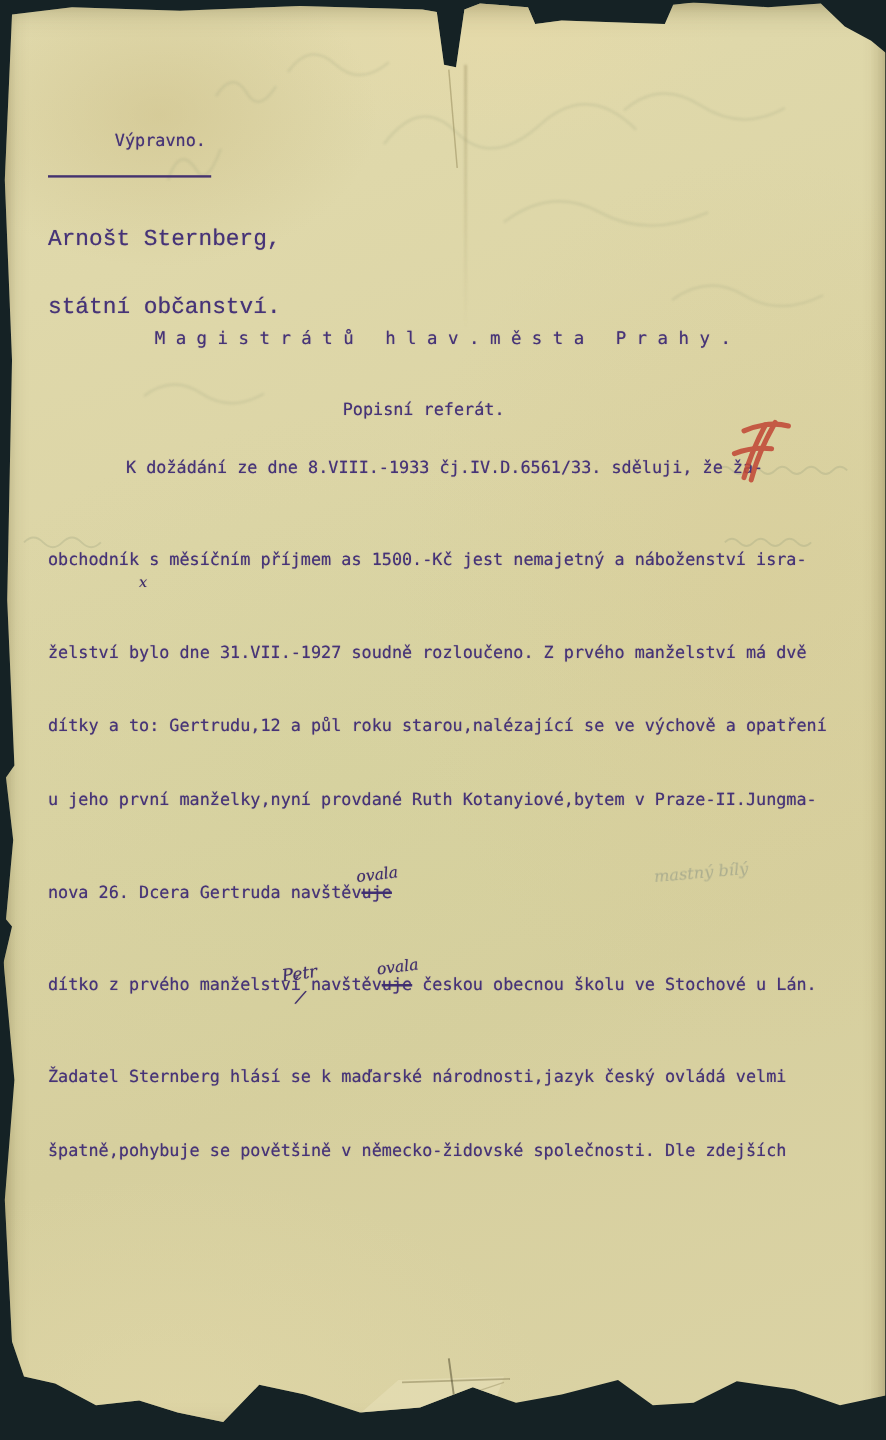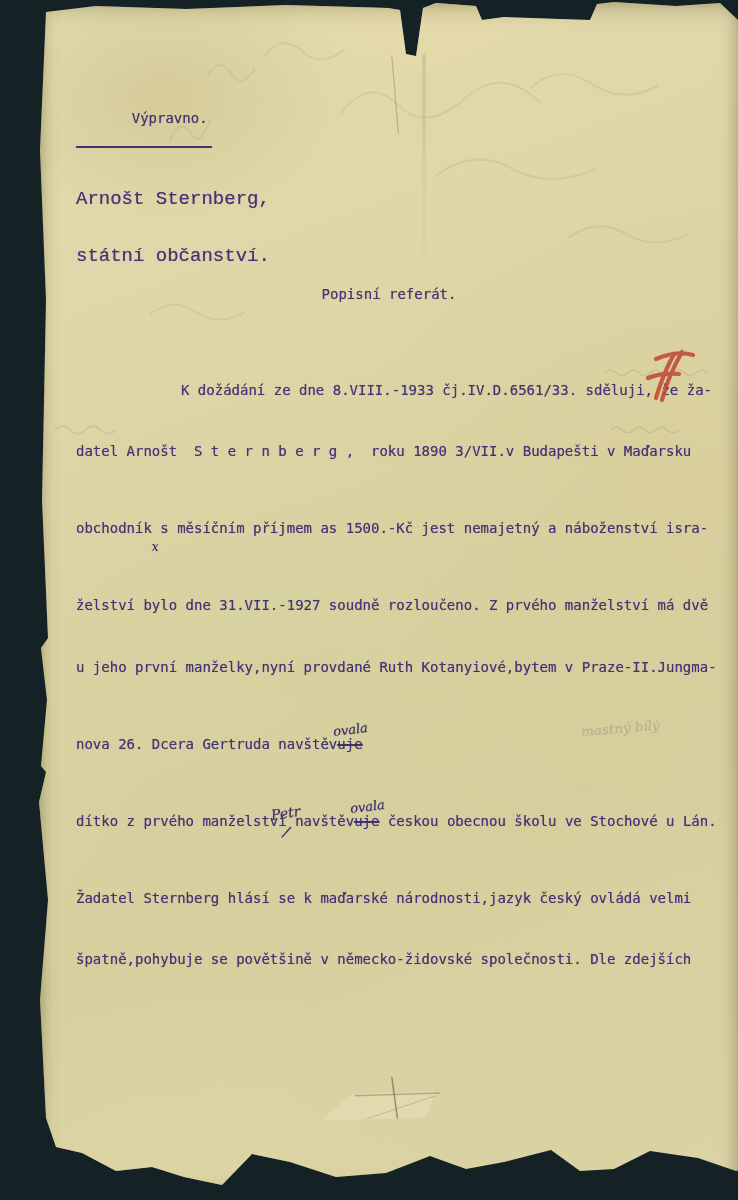--- a/index.html
+++ b/index.html
@@ -29,21 +29,20 @@
       515px 1150px, 468px 1162px, 430px 1169px, 394px 1156px, 350px 1173px,
       300px 1177px, 254px 1162px, 216px 1154px, 186px 1185px, 148px 1177px,
       116px 1167px, 80px 1171px, 46px 1153px, 20px 1147px, 10px 1118px,
       4px 1000px, 12px 900px, 3px 802px, 10px 772px, 5px 766px, 11px 700px,
       5px 648px, 12px 638px, 6px 500px, 10px 300px, 4px 150px
     );
     box-shadow: inset 14px 0 18px -10px rgba(92,80,40,.45),
                 inset -12px 0 16px -10px rgba(92,80,40,.30),
                 inset 0 18px 22px -12px rgba(92,80,40,.40),
                 inset 0 -18px 22px -12px rgba(92,80,40,.35);
-    margin-left: 36px;
   }
   .tw{ color:#463377; text-shadow:0 0 .7px rgba(70,51,119,.65); }
 
   
   .dispatch{
     position:absolute; left:40px; top:94px; width:136px;
     border-bottom:2.5px solid #44326f; padding-bottom:4px;
     font-size:14px; white-space:pre;
   }
   .dispatch span{ margin-left:22px; }
@@ -56,21 +55,21 @@
     font-size:14.5px; white-space:pre;
   }
   .title-block .t2{ margin-top:11px; transform:translateX(-16px); font-size:14px; }
 
   
   .body-text{
     position:absolute; left:40px; top:350px; width:676px;
     font-size:14px; white-space:pre;
   }
   .bt-line{ height:29.15px; position:relative; }
-  .indent{ padding-left:65px;text-align:center; }
+  .indent{ padding-left:65px; }
 
   .strikewrap{ position:relative; display:inline-block; }
   .strike{ text-decoration:line-through; text-decoration-thickness:2px; text-decoration-color:rgba(62,45,112,.92); }
   .hw{ font-family:"DejaVu Serif","Liberation Serif",serif; font-style:italic; color:#41306b; }
   .corr{ position:absolute; left:-4px; top:-14px; font-size:13px; transform:rotate(-7deg); white-space:nowrap; }
   .rel{ position:relative; display:inline-block; width:0; overflow:visible; }
   .caret-x{ position:absolute; left:0px; top:7px; font-size:12px; font-style:italic; color:#41306b; }
   .ins-slash{ position:absolute; left:-3px; top:-3px; font-size:15px; transform:rotate(14deg); }
   .ins-name{ position:absolute; left:-16px; top:-21px; font-size:14px; transform:rotate(-8deg); white-space:nowrap; }
   .pencil-note{
@@ -123,30 +122,31 @@
   <div class="dispatch tw">
     <span>Výpravno.</span>
   </div>
 
   <div class="applicant tw">
     <div>Arnošt Sternberg,</div>
     <div>státní občanství.</div>
   </div>
 
   <div class="title-block tw">
+    <div class="t1">M a g i s t r á t ů   h l a v . m ě s t a   P r a h y .</div>
     <div class="t2">Popisní referát.</div>
   </div>
 
   <div class="body-text tw">
     <div class="bt-line indent">K dožádání ze dne 8.VIII.-1933 čj.IV.D.6561/33. sděluji, že ža-</div>
-    <div class="bt-line">datel Arnošt  S t e r n b e r g ,  roku 1890 3/VII.v Budapešti v Maďarsku</div>
 
     <div class="bt-line"><span>obchodník</span><span class="rel"><span class="caret-x hw">x</span></span><span> s měsíčním příjmem as 1500.-Kč jest nemajetný a náboženství isra-</span></div>
 
     <div class="bt-line">želství bylo dne 31.VII.-1927 soudně rozloučeno. Z prvého manželství má dvě</div>
+    <div class="bt-line">dítky a to: Gertrudu,12 a půl roku starou,nalézající se ve výchově a opatření</div>
     <div class="bt-line">u jeho první manželky,nyní provdané Ruth Kotanyiové,bytem v Praze-II.Jungma-</div>
 
     <div class="bt-line"><span>nova 26. Dcera Gertruda navštěv</span><span class="strikewrap"><span class="strike">uje</span><span class="corr hw">ovala</span></span><span class="pencil-note">mastný bílý</span></div>
 
     <div class="bt-line"><span>dítko z prvého manželství</span><span class="rel"><span class="ins-slash hw">/</span><span class="ins-name hw">Petr</span></span><span> navštěv</span><span class="strikewrap"><span class="strike">uje</span><span class="corr hw">ovala</span></span><span> českou obecnou školu ve Stochové u Lán.</span></div>
 
     <div class="bt-line">Žadatel Sternberg hlásí se k maďarské národnosti,jazyk český ovládá velmi</div>
     <div class="bt-line">špatně,pohybuje se povětšině v německo-židovské společnosti. Dle zdejších</div>
     
     

